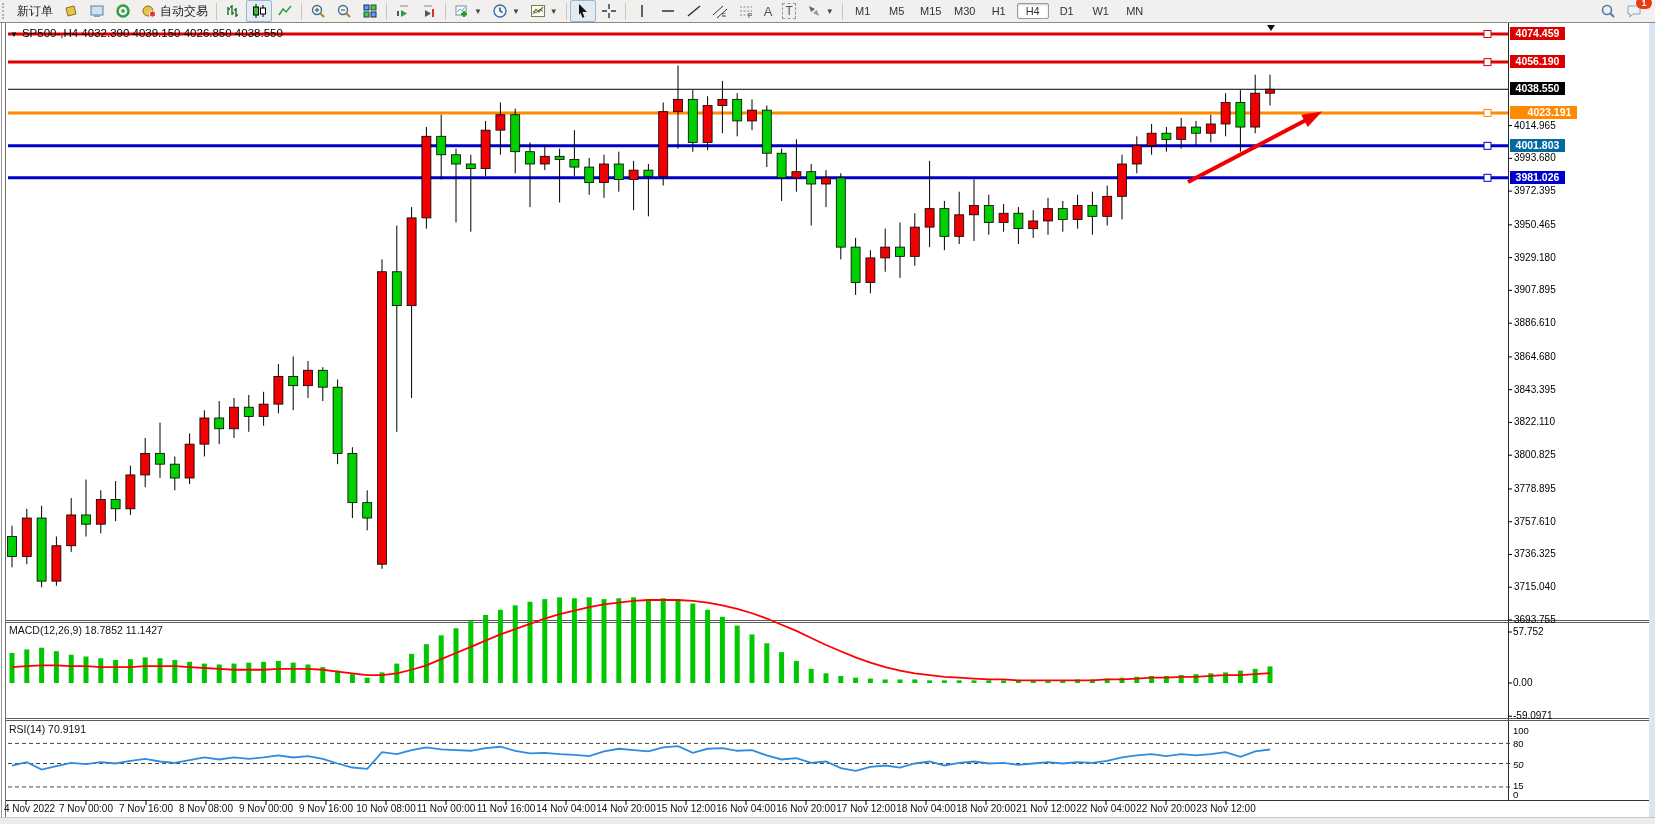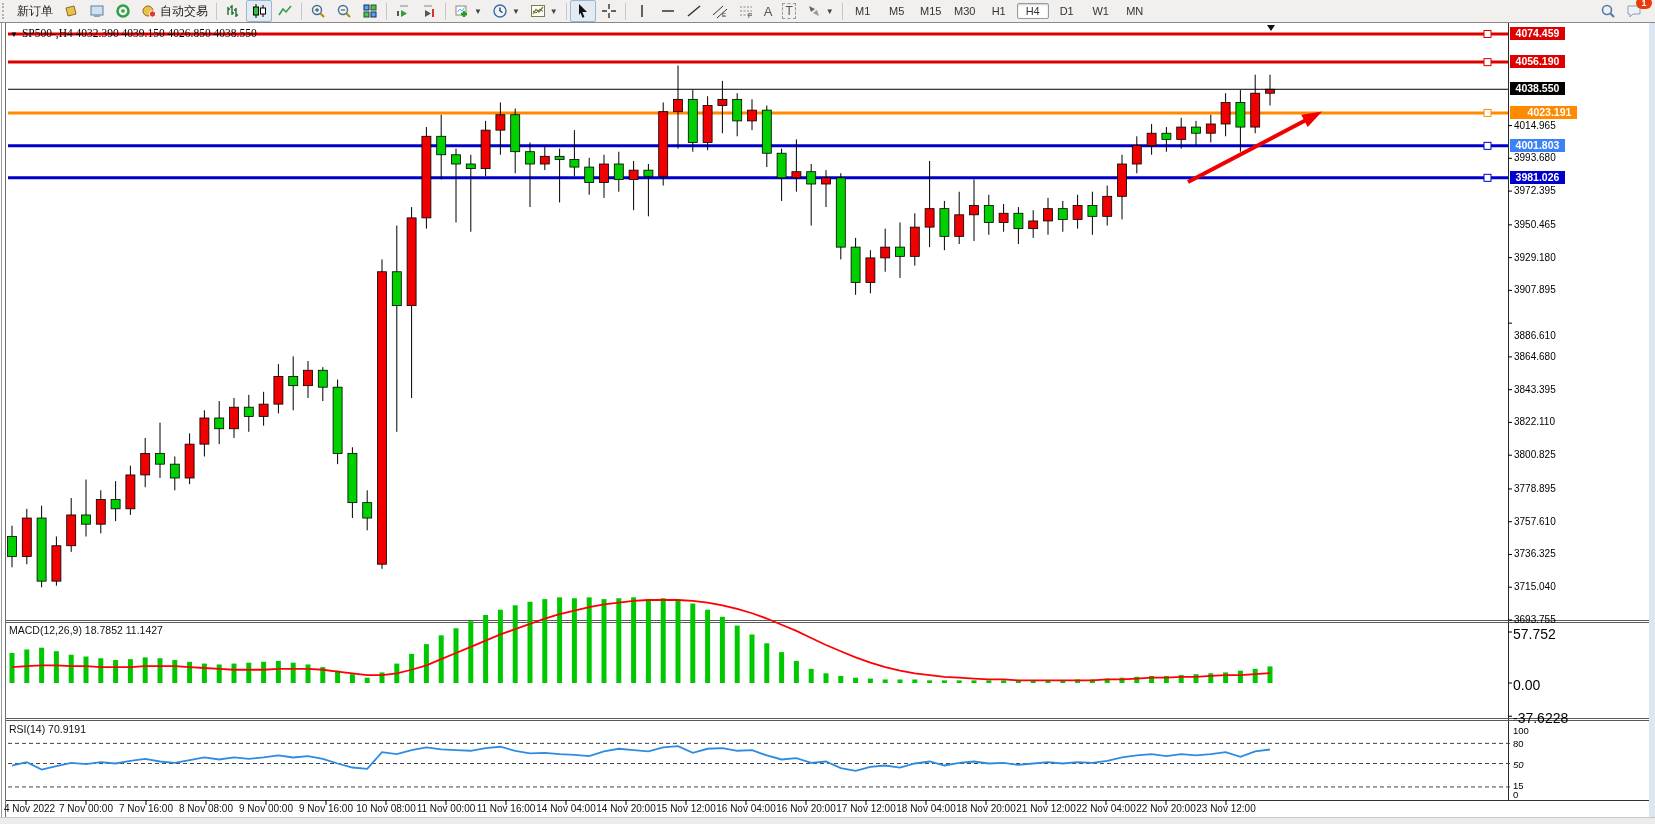--- a/index.html
+++ b/index.html
@@ -22,28 +22,28 @@
   .icon16{width:16px;height:16px;display:inline-block;}
 
   
   .edge-left1{position:absolute;left:1px;top:22px;width:1px;height:795px;background:#9a9a9a;}
   .edge-left2{position:absolute;left:5px;top:22px;width:1px;height:795px;background:#6f6f6f;}
   .edge-right{position:absolute;left:1649px;top:22px;width:6px;height:802px;background:#dce6f2;}
   .edge-bottom{position:absolute;left:0;top:817px;width:1655px;height:7px;background:#ececec;border-top:1px solid #c8c8c8;}
   .pane-sep{position:absolute;left:6px;width:1649px;height:1px;background:#5a5a5a;}
   .axis-vline{position:absolute;left:1508px;top:23px;width:1px;height:777px;background:#2a2a2a;}
 
-  .chart-title{position:absolute;left:10px;top:27px;font-size:11.5px;color:#000;z-index:6;font-family:Liberation Serif, serif;}
+  .chart-title{position:absolute;left:10px;top:27px;font-size:11.5px;color:#000;z-index:6;}
   .title-caret{font-size:8px;margin-right:4px;color:#000;}
   .pane-label{position:absolute;left:9px;font-size:10.5px;color:#111;z-index:6;}
 
   .axis-tick-label{position:absolute;left:1514px;font-size:10px;color:#000;white-space:nowrap;}
   .axis-box{position:absolute;left:1510px;width:55px;height:13px;line-height:13px;text-align:center;
             color:#fff;font-size:10.5px;font-weight:bold;z-index:5;}
-  .sub-scale{position:absolute;left:1513px;font-size:14px;color:#000;white-space:nowrap;}
+  .sub-scale{position:absolute;left:1513px;font-size:10px;color:#000;white-space:nowrap;}
   .time-label{position:absolute;top:803px;width:84px;margin-left:-42px;text-align:center;font-size:10px;color:#111;white-space:nowrap;}
   svg text{font-family:"Liberation Sans","DejaVu Sans",sans-serif;}
 </style>
 </head>
 <body>
 
 <div id="stage">
 
   <div class="toolbar">
     <div class="grip"></div>
@@ -590,39 +590,39 @@
   <div class="pane-label" style="top:624px;">MACD(12,26,9) 18.7852 11.1427</div>
   <div class="pane-label" style="top:723px;">RSI(14) 70.9191</div>
 
   <div id="labels">
       <div class="axis-tick-label" style="top: 119.577px;">4014.965</div>
       <div class="axis-tick-label" style="top: 152.34px;">3993.680</div>
       <div class="axis-tick-label" style="top: 185.103px;">3972.395</div>
       <div class="axis-tick-label" style="top: 218.859px;">3950.465</div>
       <div class="axis-tick-label" style="top: 251.622px;">3929.180</div>
       <div class="axis-tick-label" style="top: 284.385px;">3907.895</div>
-      <div class="axis-tick-label" style="top: 317.148px; margin-top: 13px;">3886.610</div>
+      <div class="axis-tick-label" style="top: 317.148px;">3886.610</div>
       <div class="axis-tick-label" style="top: 350.904px;">3864.680</div>
       <div class="axis-tick-label" style="top: 383.668px;">3843.395</div>
       <div class="axis-tick-label" style="top: 416.431px;">3822.110</div>
       <div class="axis-tick-label" style="top: 449.194px;">3800.825</div>
       <div class="axis-tick-label" style="top: 482.95px;">3778.895</div>
       <div class="axis-tick-label" style="top: 515.713px;">3757.610</div>
       <div class="axis-tick-label" style="top: 548.476px;">3736.325</div>
       <div class="axis-tick-label" style="top: 581.239px;">3715.040</div>
       <div class="axis-tick-label" style="top: 614.002px;">3693.755</div>
       <div class="axis-box" style="top: 27px; background: rgb(221, 0, 0);">4074.459</div>
       <div class="axis-box" style="top: 55.1207px; background: rgb(221, 0, 0);">4056.190</div>
       <div class="axis-box" style="top: 105.915px; background: rgb(255, 138, 0); padding-left: 12px;">4023.191</div>
-      <div class="axis-box" style="top: 138.836px; background: #3b82f6;">4001.803</div>
+      <div class="axis-box" style="top: 138.836px; background: #0369a1;">4001.803</div>
       <div class="axis-box" style="top: 170.818px; background: rgb(0, 0, 204);">3981.026</div>
       <div class="axis-box" style="top: 82.2733px; background: rgb(0, 0, 0);">4038.550</div>
       <div class="sub-scale" style="top: 626.005px;">57.752</div>
       <div class="sub-scale" style="top: 677px;">0.00</div>
-      <div class="sub-scale" style="top: 710.221px;">-37.6228</div>
+      <div class="sub-scale" style="top: 710.221px;">-59.0971</div>
       <div class="sub-scale" style="top: 725px; font-size: 9.5px;">100</div>
       <div class="sub-scale" style="top: 738.4px; font-size: 9.5px;">80</div>
       <div class="sub-scale" style="top: 758.5px; font-size: 9.5px; font-style: italic;">50</div>
       <div class="sub-scale" style="top: 779.95px; font-size: 9.5px;">15</div>
       <div class="sub-scale" style="top: 789px; font-size: 9.5px;">0</div>
       <div class="time-label" style="left: 26px; text-align: left; margin-left: -22px;">4 Nov 2022</div>
       <div class="time-label" style="left: 86px;">7 Nov 00:00</div>
       <div class="time-label" style="left: 146px;">7 Nov 16:00</div>
       <div class="time-label" style="left: 206px;">8 Nov 08:00</div>
       <div class="time-label" style="left: 266px;">9 Nov 00:00</div>

